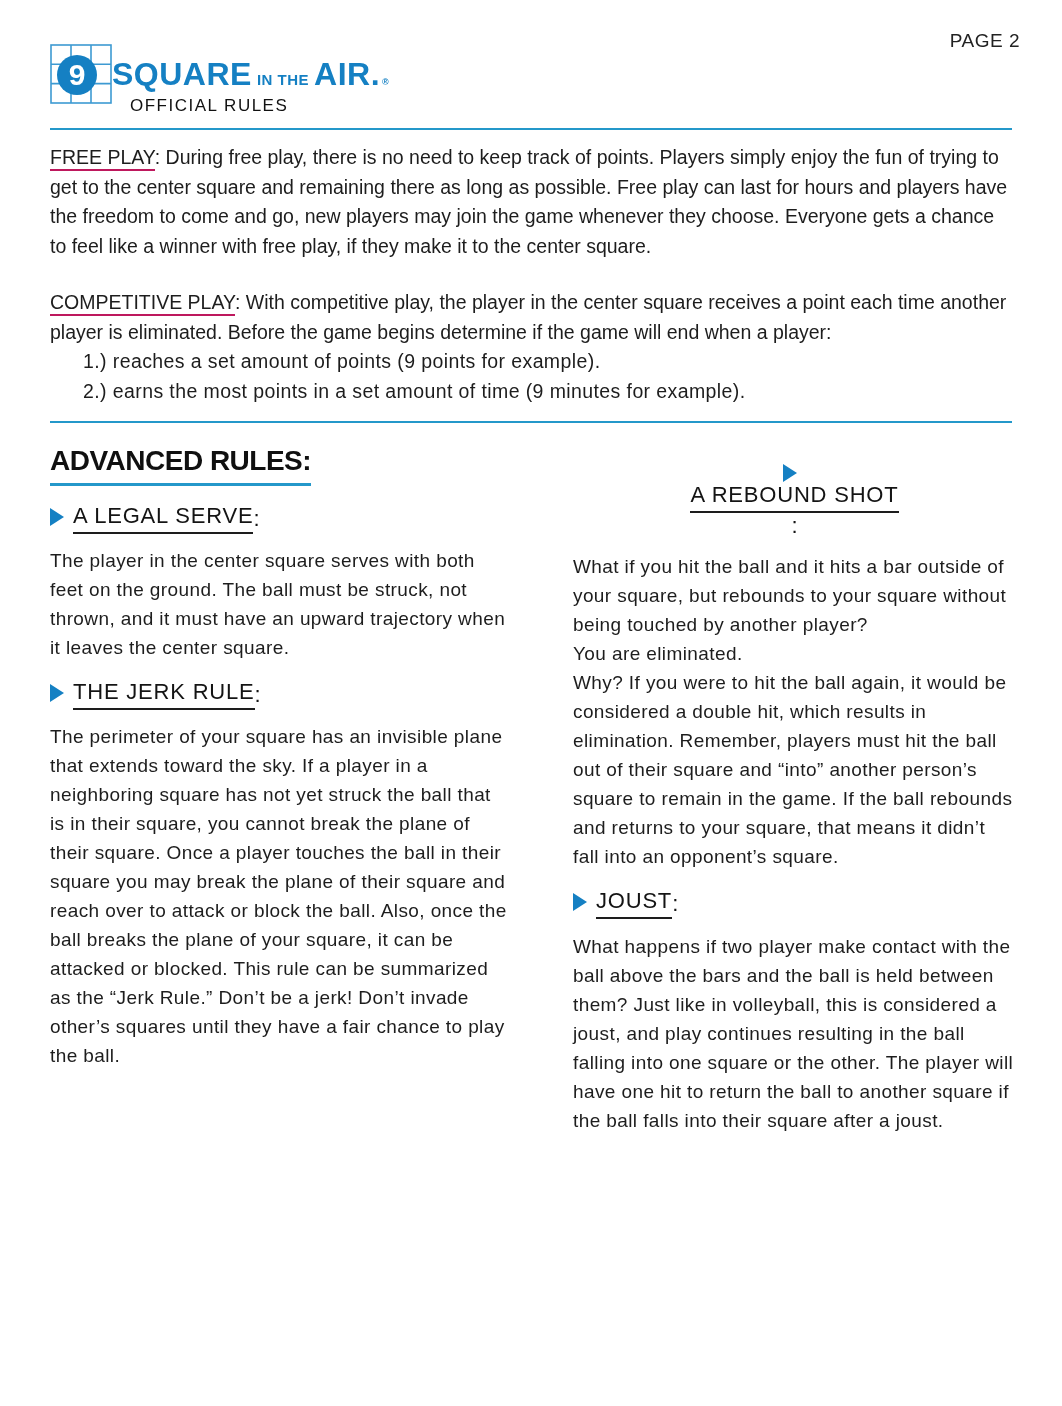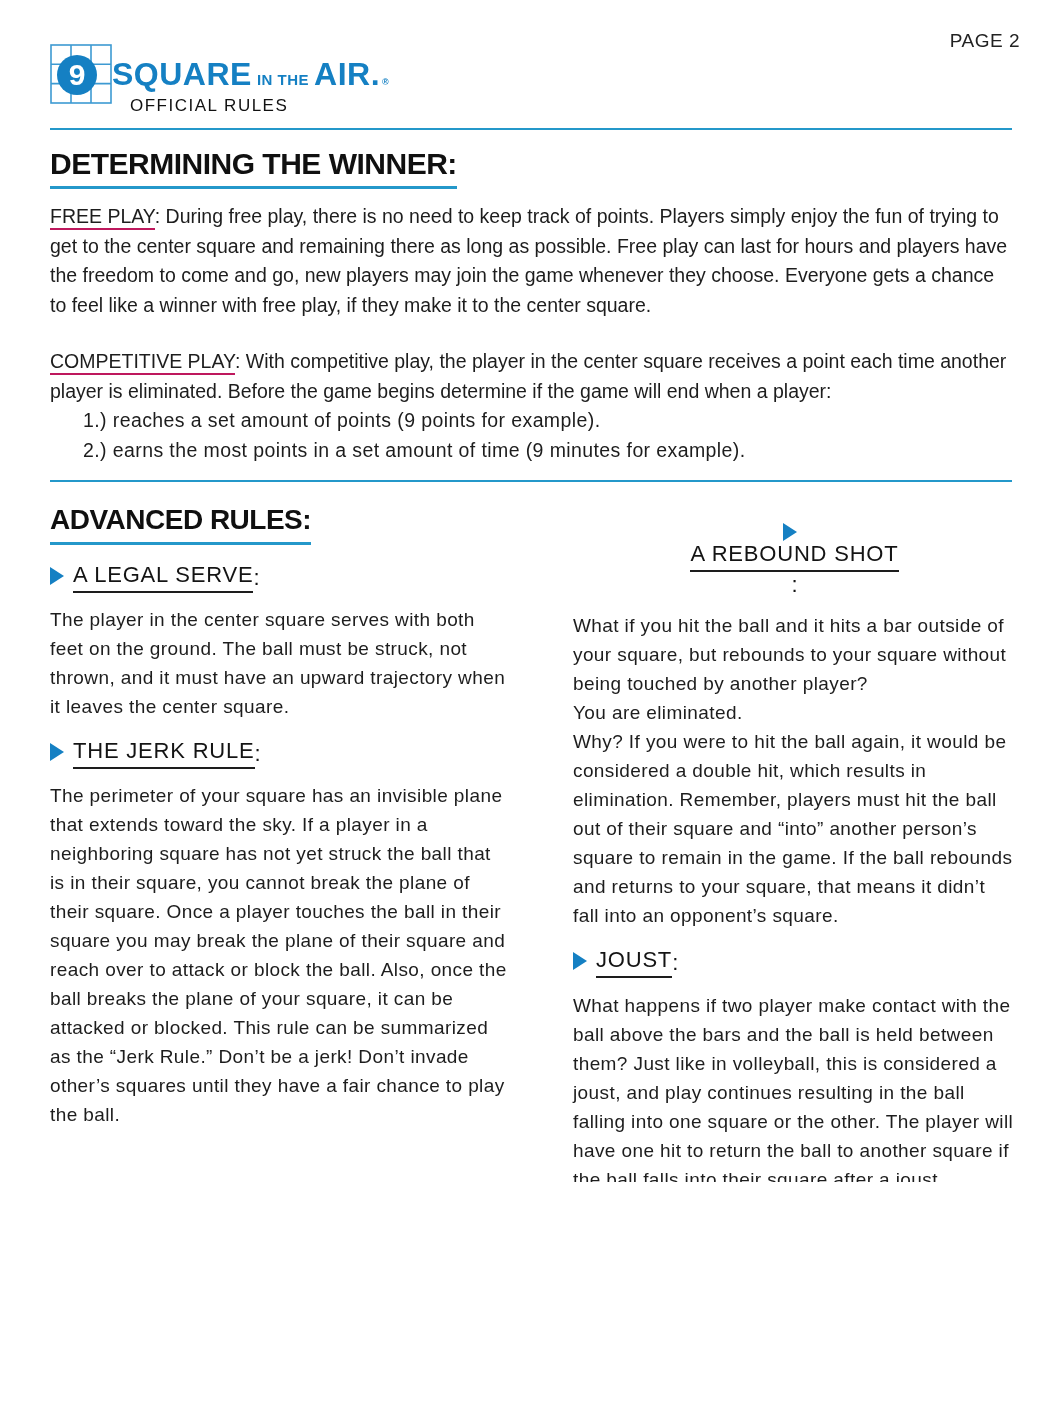--- a/index.html
+++ b/index.html
@@ -93,21 +93,20 @@
         <span class="logo-small">IN THE</span>
         <span class="logo-big">AIR.</span>
         <span class="logo-reg">®</span>
       </div>
       <div class="official">OFFICIAL RULES</div>
     </div>
   </div>
   <div class="top-rule"></div>
 
   <div>
-    <div><span class="h1">DETERMINING THE WINNER:</span></div>
     <p class="body-text p-top"><span class="runin">FREE PLAY</span><span>:</span><span>  During free play, there is no need to keep track of points.  Players simply enjoy the fun of trying to get to the center square and remaining there as long as possible.  Free play can last for hours and players have the freedom to come and go, new players may join the game whenever they choose.  Everyone gets a chance to feel like a winner with free play, if they make it to the center square.</span></p>
     <p class="body-text p-top2"><span class="runin">COMPETITIVE PLAY</span><span>:</span><span> With competitive play, the player in the center square receives a point each time another player is eliminated.  Before the game begins determine if the game will end when a player:</span></p>
     <div class="num-list">
       <div class="num-item">1.) reaches a set amount of points (9 points for example).</div>
       <div class="num-item">2.) earns the most points in a set amount of time (9 minutes for example).</div>
     </div>
   </div>
 
   <div class="divider"></div>
 

